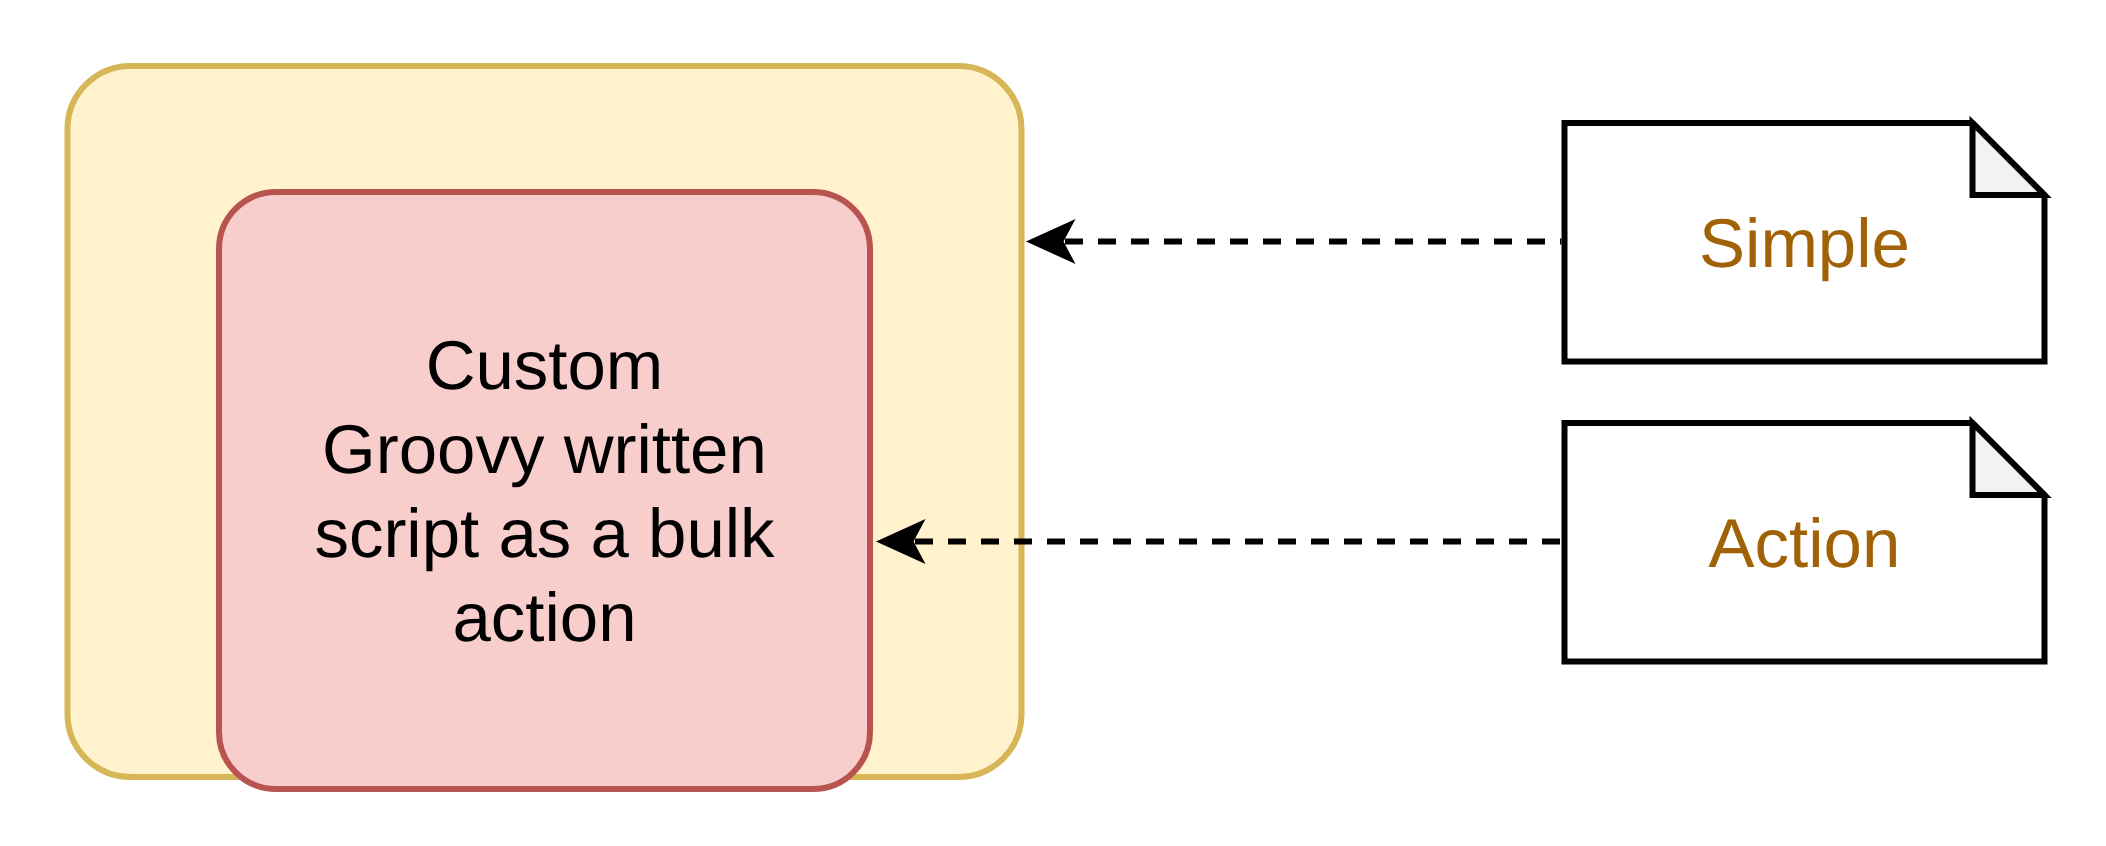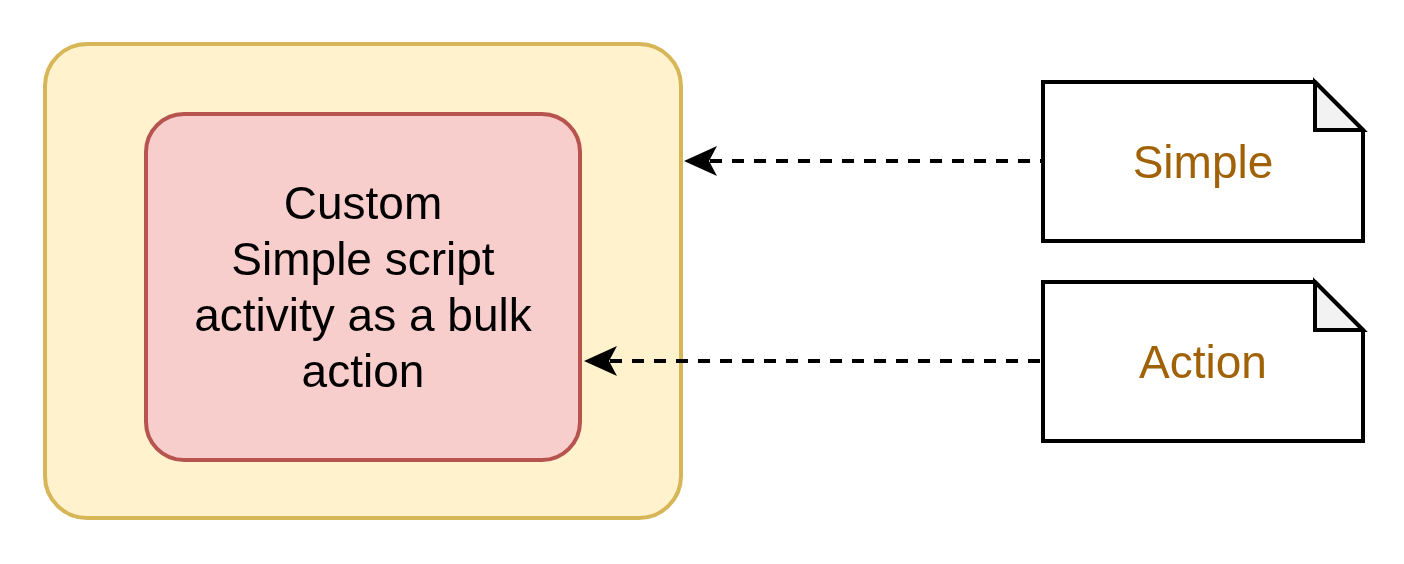--- a/index.html
+++ b/index.html
@@ -23,23 +23,23 @@
   #container-box {
     left: 43px;
     top: 42px;
     width: 640px;
     height: 478px;
     border-width: 4px;
     border-radius: 44px;
   }
   #groovy-box {
     left: 144px;
-    top: 112px;
+    top: 126px;
     width: 438px;
-    height: 350px;
+    height: 402px;
     border-width: 4px;
     border-radius: 40px;
     display: flex;
     align-items: center;
     justify-content: center;
   }
   .node-label {
     font-size: 46px;
     line-height: 56px;
     text-align: center;
@@ -77,22 +77,22 @@
 </head>
 <body>
 
 <div id="canvas">
 
   <div id="container-box" class="box" style="background-color: rgb(255, 242, 204); border-color: rgb(214, 182, 86);"></div>
 
   <div id="groovy-box" class="box" style="background-color: rgb(248, 206, 204); border-color: rgb(184, 84, 80);">
     <div class="node-label" style="color: rgb(0, 0, 0);">
       <div>Custom</div>
-      <div>Simple script</div>
-      <div>activity as a bulk</div>
+      <div>Groovy written</div>
+      <div>script as a bulk</div>
       <div>action</div>
     </div>
   </div>
 
   <svg id="overlay" viewBox="0 0 1404 564" xmlns="http://www.w3.org/2000/svg">
 
     <path d="M 1043 82 H 1315 L 1363 130 V 441 " fill="none" stroke="none"></path>
     <path d="M 1043 82 H 1315 L 1363 130 V 241 H 1043 Z" stroke-width="4" stroke-miterlimit="10" fill="#ffffff" stroke="#000000"></path>
     <path d="M 1315 82 V 130 H 1363 Z" stroke-width="4" stroke-miterlimit="10" fill="#f2f2f2" stroke="#000000"></path>
 

